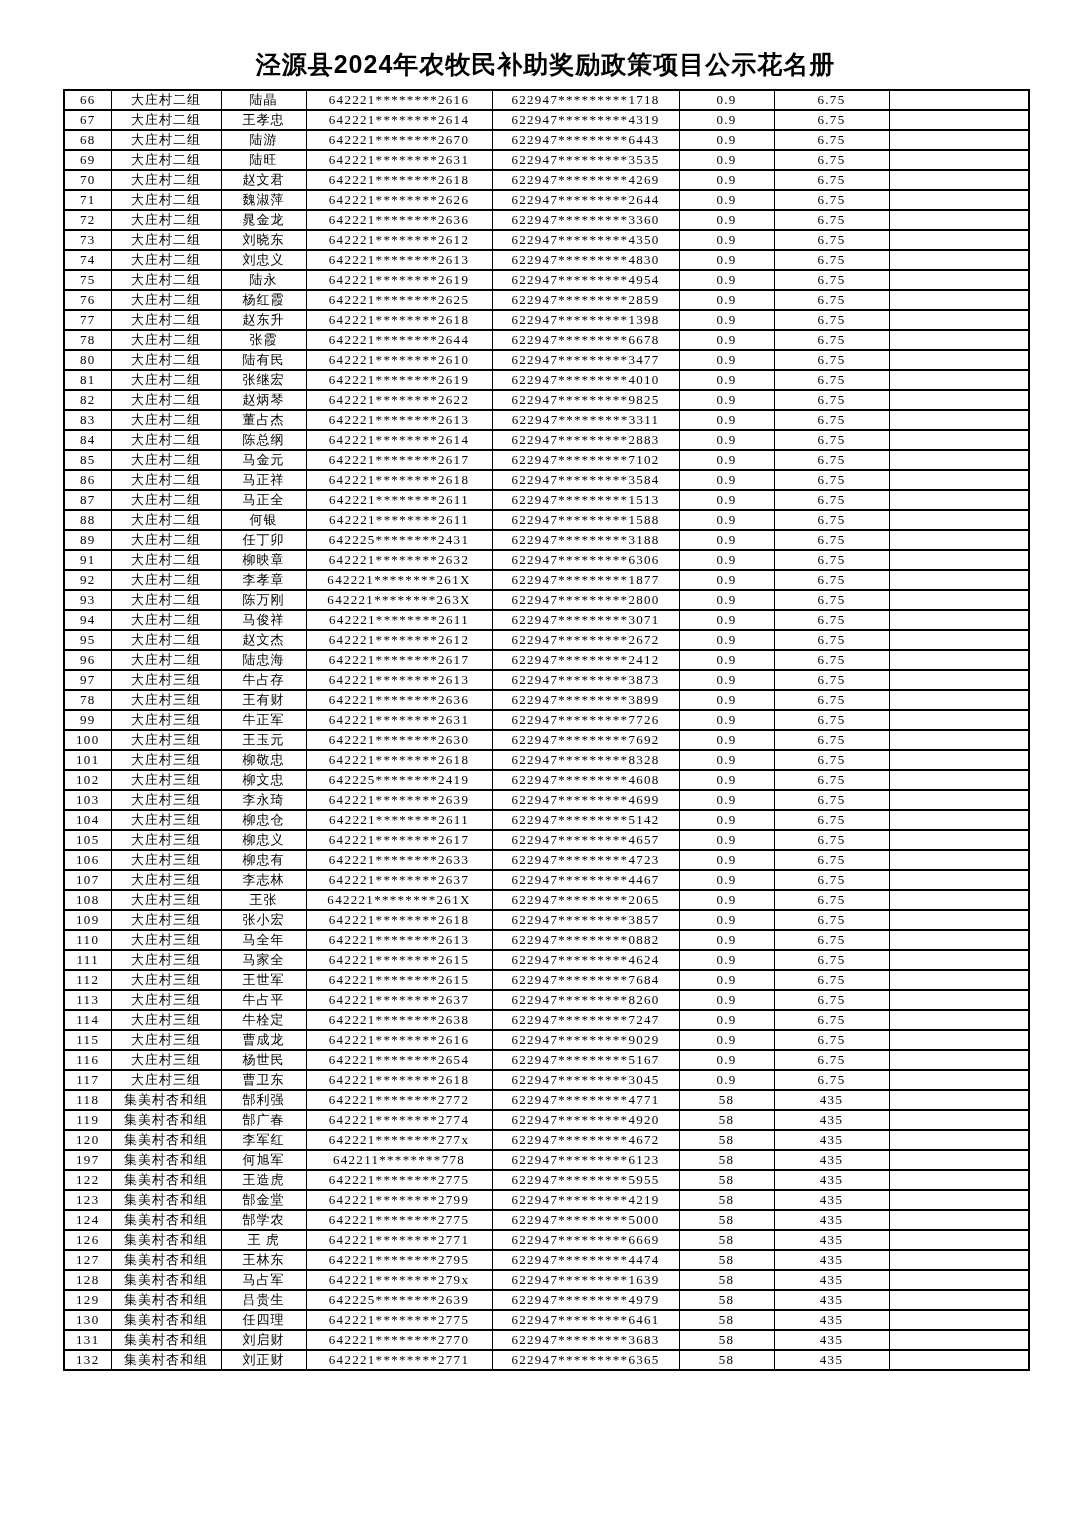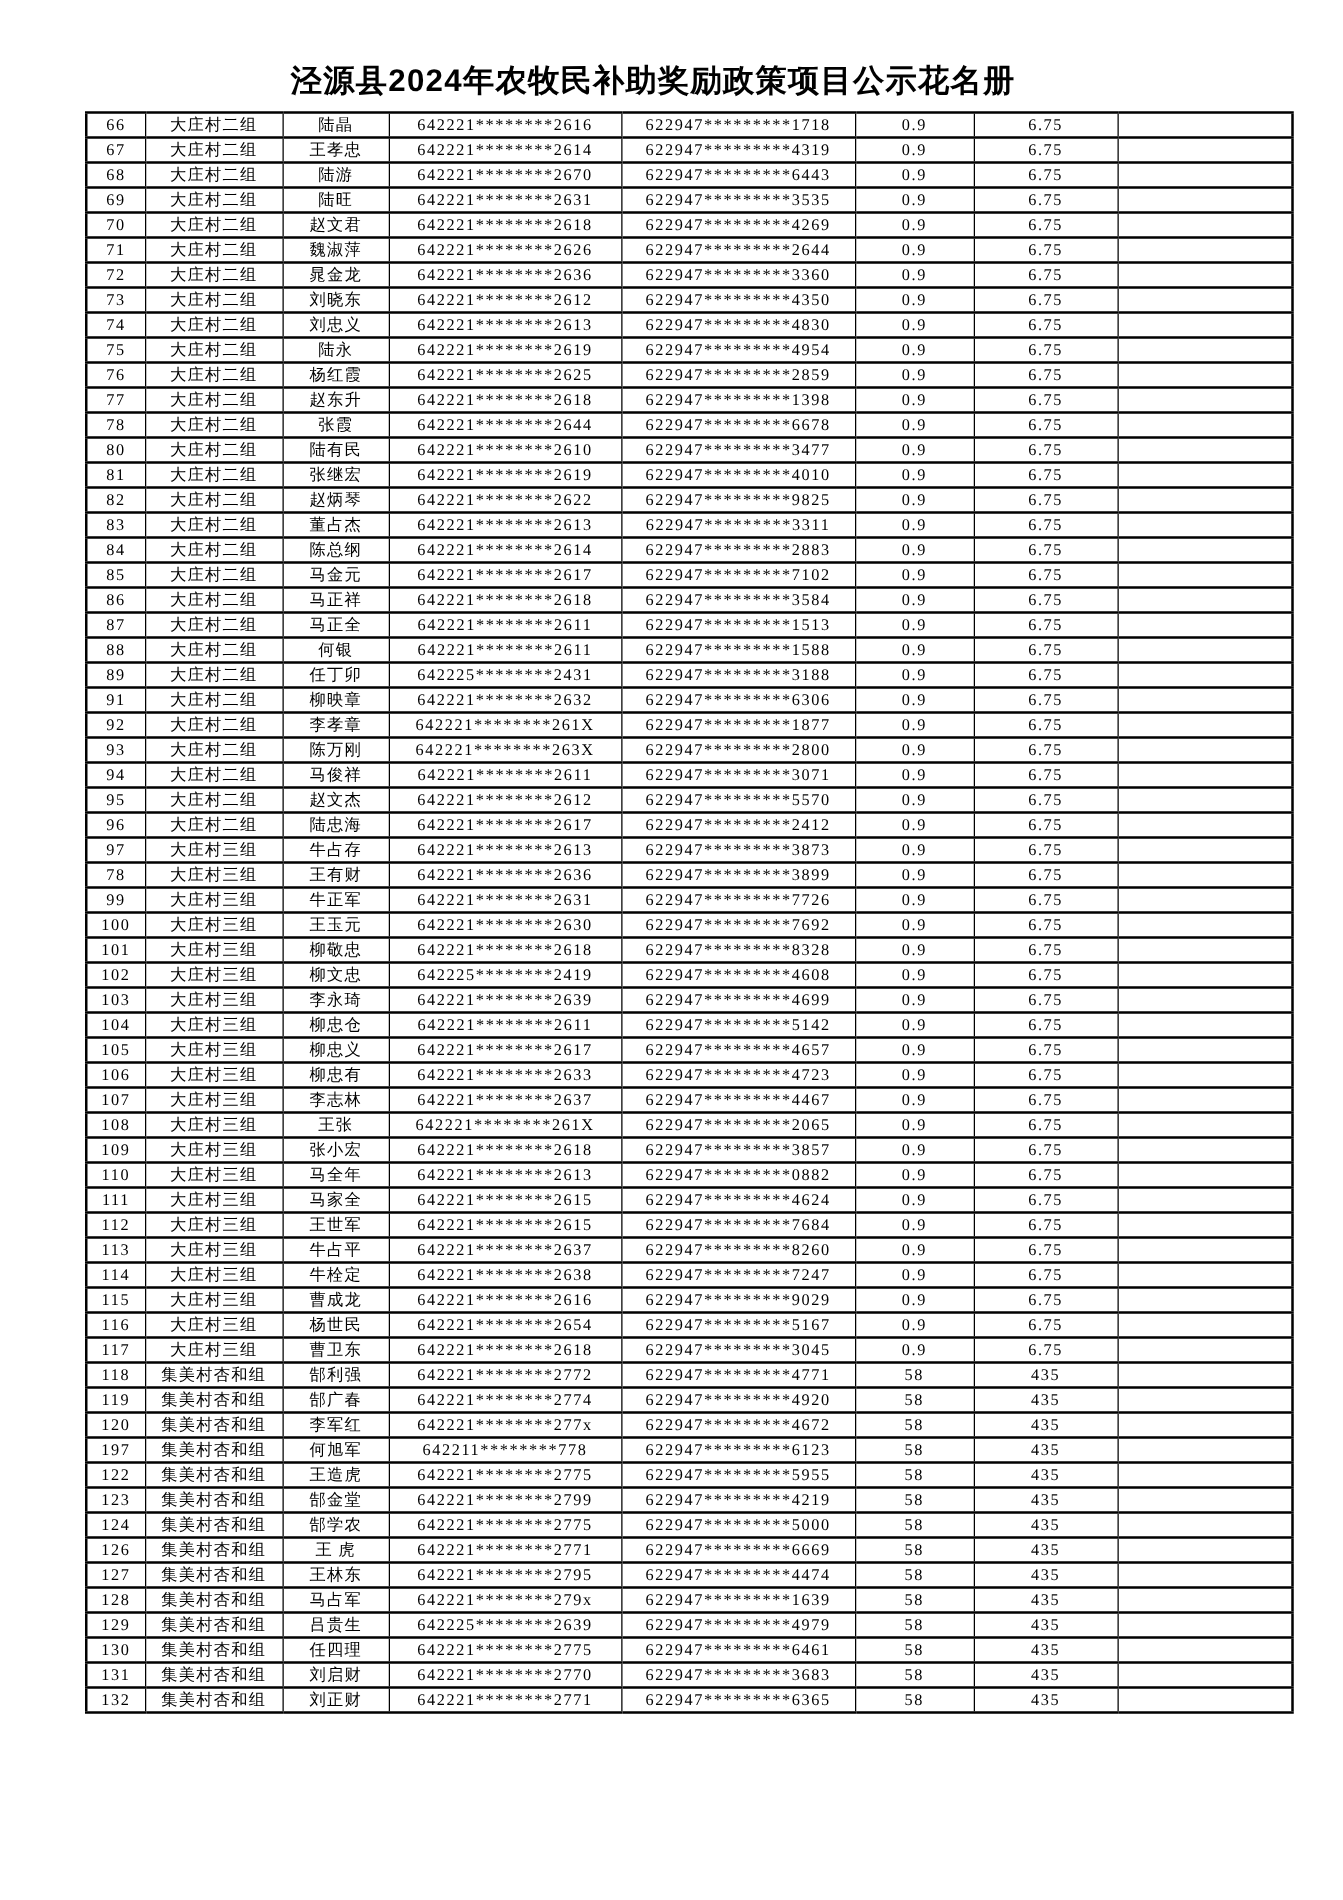--- a/index.html
+++ b/index.html
@@ -7,40 +7,39 @@
     padding: 0;
     background: #ffffff;
   }
   body {
     width: 1074px;
     height: 1520px;
     font-family: "Liberation Serif", "DejaVu Serif", serif;
     color: #000;
   }
   .page {
-    padding-left: 40px;
+    padding-left: 63px;
     padding-top: 48px;
     width: 965px;
   }
   .doc-title {
     width: 965px;
     text-align: center;
     font-family: "Liberation Sans", "DejaVu Sans", sans-serif;
     font-weight: bold;
     font-size: 25px;
     letter-spacing: 1px;
     margin: 0 0 8px 0;
     white-space: nowrap;
   }
   table.roster {
     border-collapse: collapse;
     table-layout: fixed;
     width: 965px;
     border: 2px solid #000;
-    margin-left: 28px;
   }
   table.roster td {
     border-left: 1px solid #000;
     border-right: 1px solid #000;
     border-top: 2px solid #000;
     border-bottom: 2px solid #000;
     height: 18px;
     padding: 0;
     text-align: center;
     vertical-align: middle;
@@ -346,21 +345,21 @@
           <td class="c4 num">622947*********3071</td>
           <td class="c5 num">0.9</td>
           <td class="c6 num">6.75</td>
           <td class="c7"></td>
         </tr>
         <tr>
           <td class="c0 num">95</td>
           <td class="c1 zh">大庄村二组</td>
           <td class="c2 zh">赵文杰</td>
           <td class="c3 num">642221********2612</td>
-          <td class="c4 num">622947*********5570</td>
+          <td class="c4 num">622947*********2672</td>
           <td class="c5 num">0.9</td>
           <td class="c6 num">6.75</td>
           <td class="c7"></td>
         </tr>
         <tr>
           <td class="c0 num">96</td>
           <td class="c1 zh">大庄村二组</td>
           <td class="c2 zh">陆忠海</td>
           <td class="c3 num">642221********2617</td>
           <td class="c4 num">622947*********2412</td>

